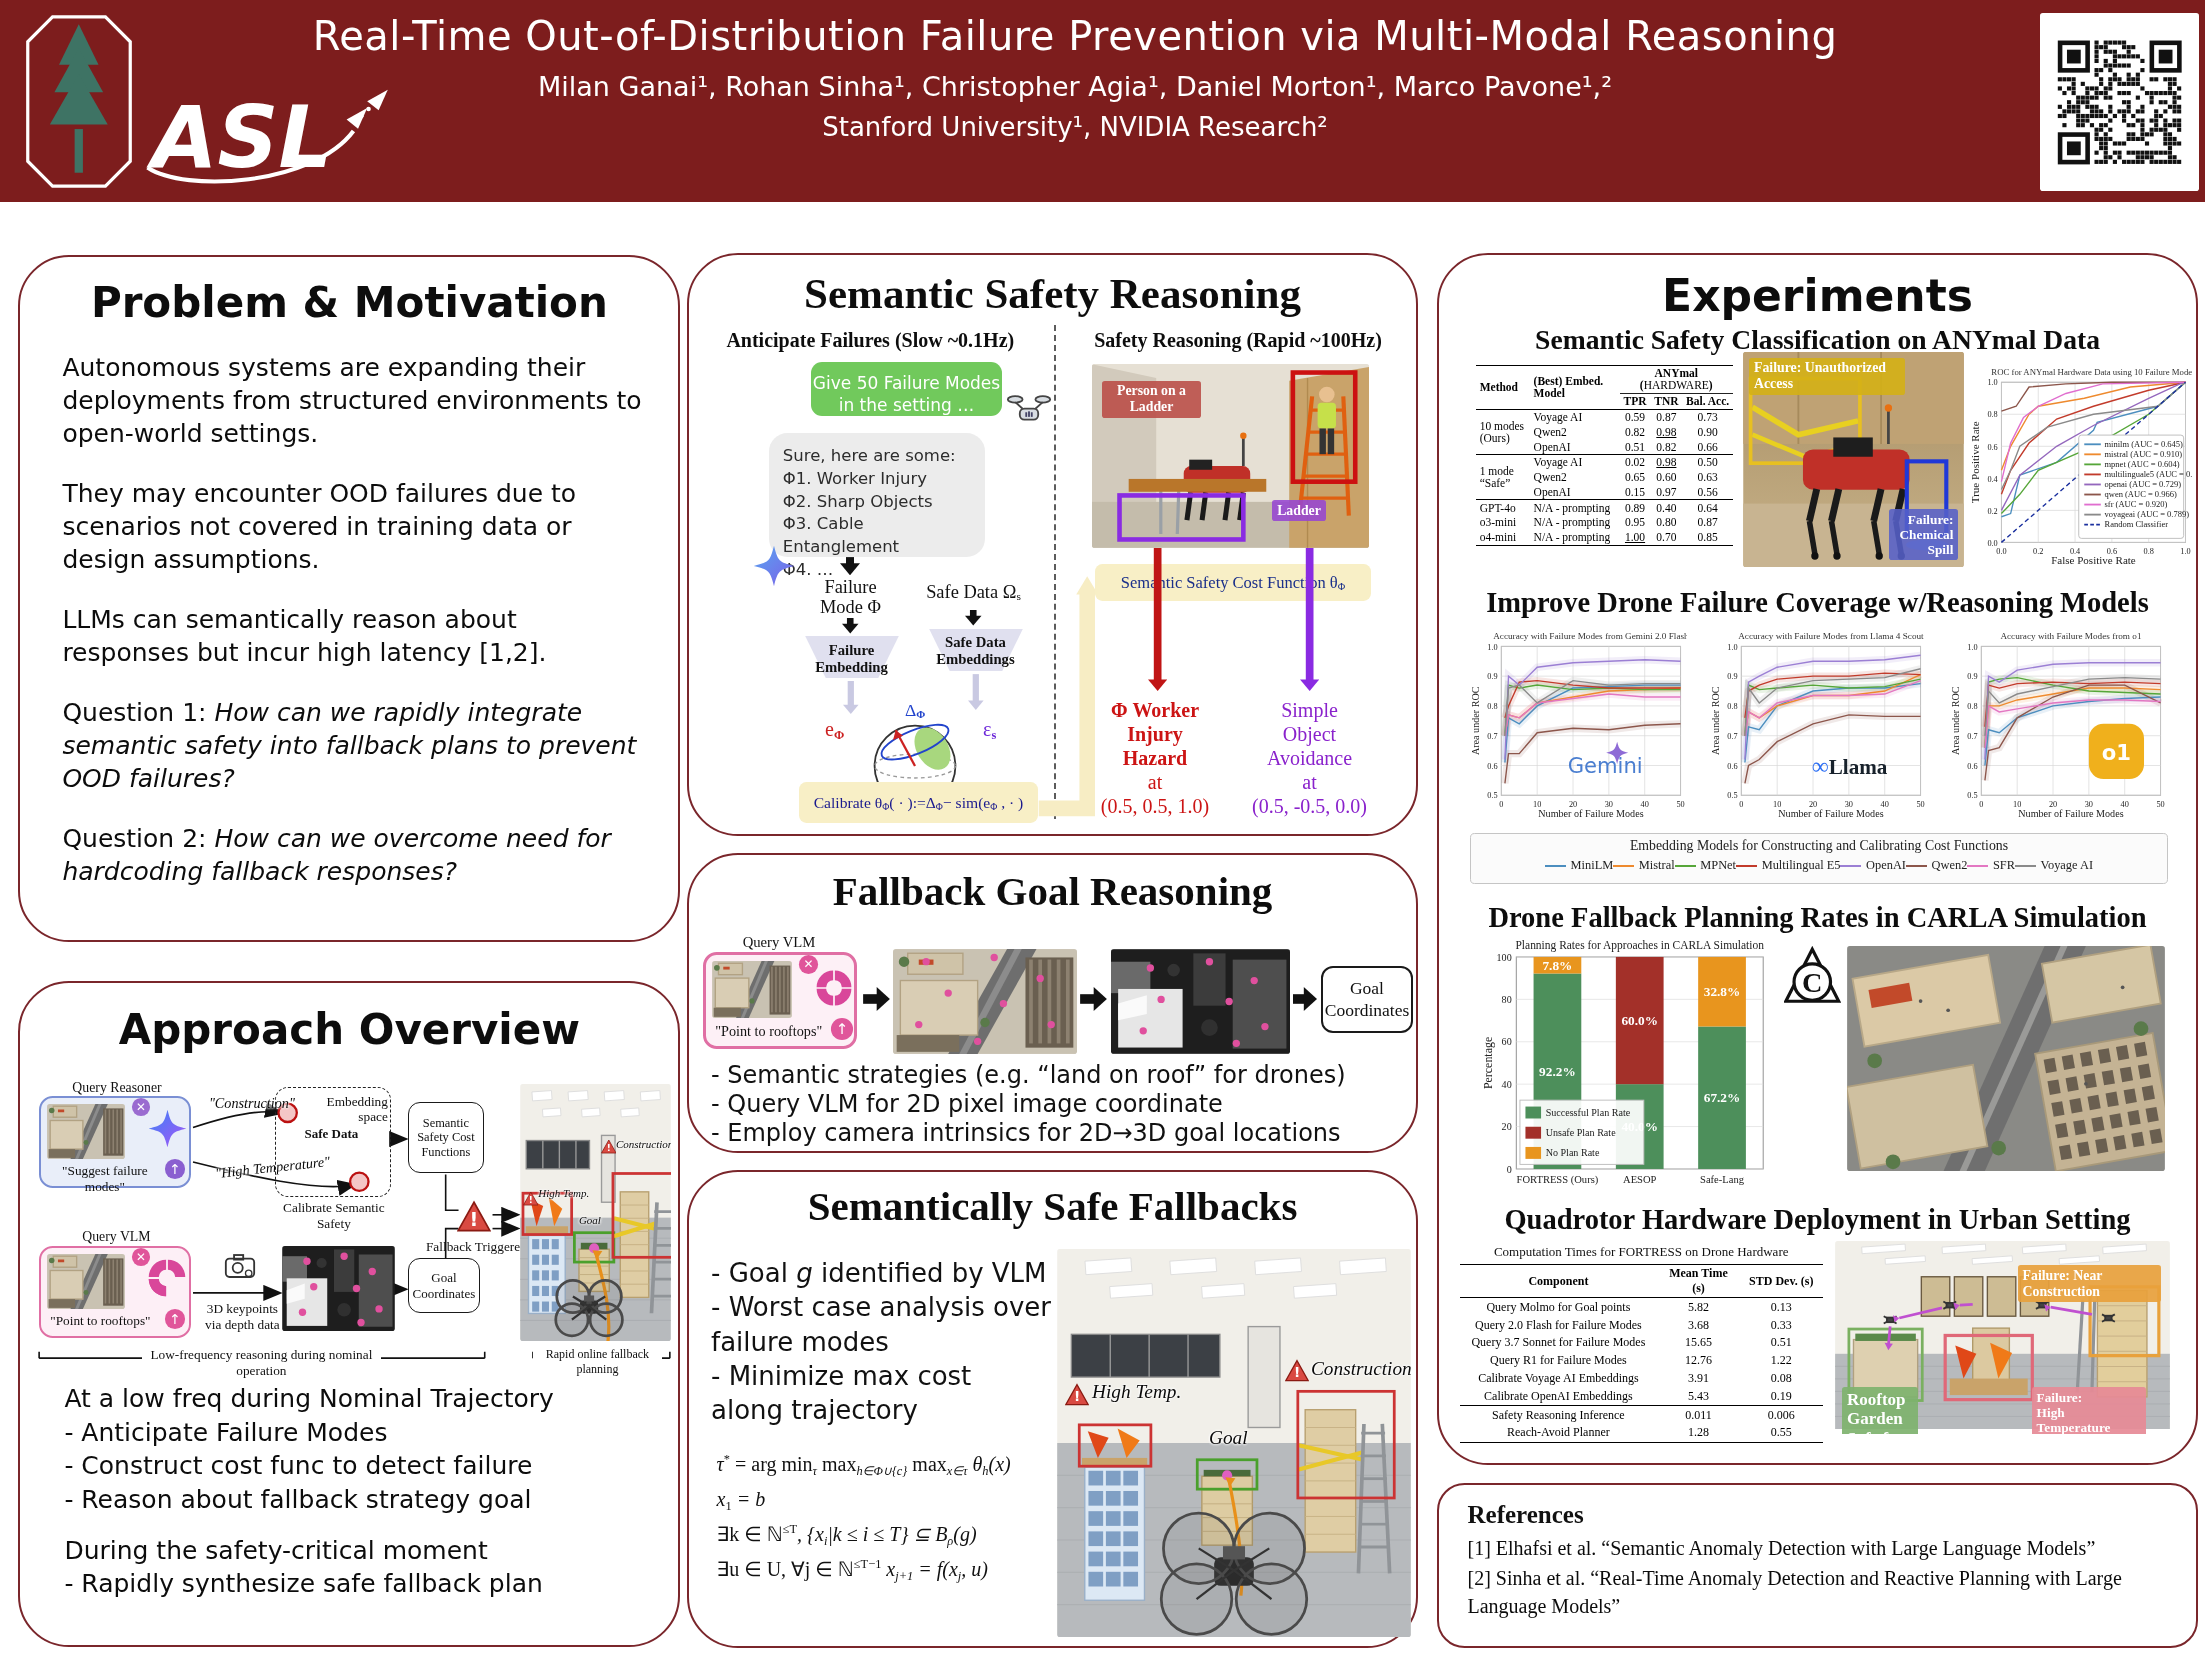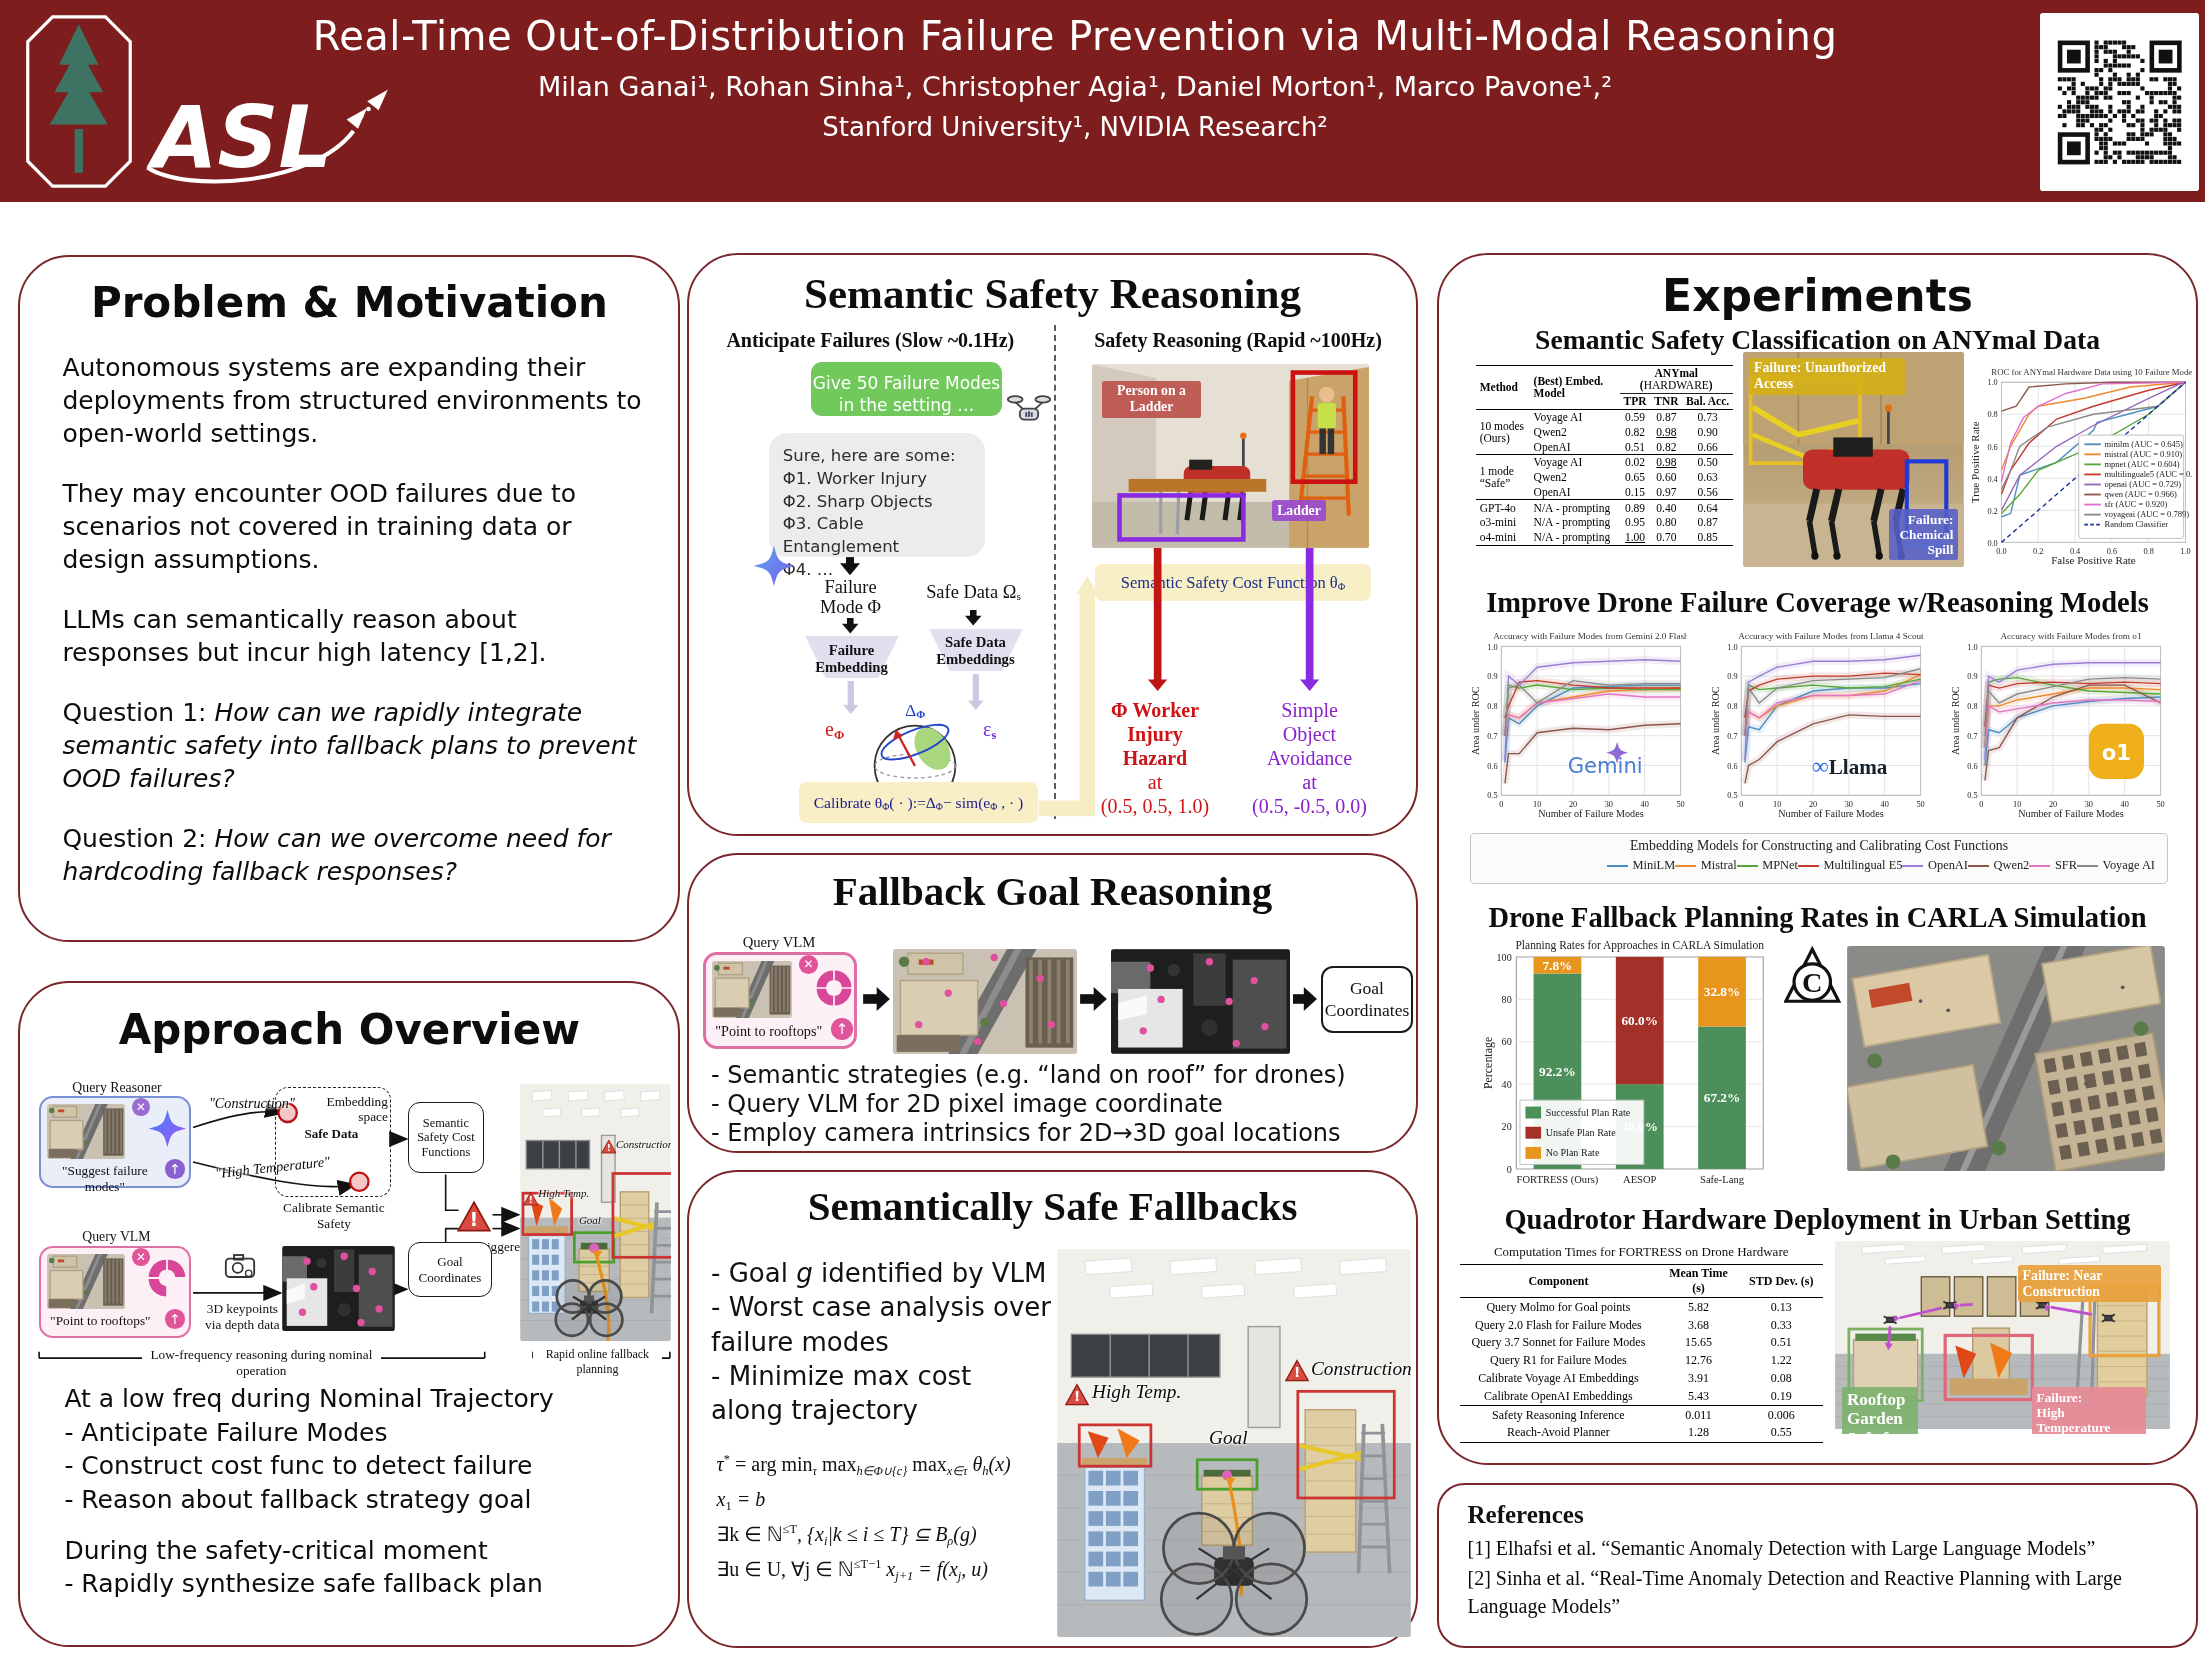--- a/index.html
+++ b/index.html
@@ -527,21 +527,21 @@
             <circle cx="53.9" cy="33.3" r="8" fill="#e0509e"></circle>
             <circle cx="134.75" cy="22.2" r="8" fill="#e0509e"></circle>
             <circle cx="68.60000000000001" cy="88.8" r="8" fill="#e0509e"></circle>
             <circle cx="44.1" cy="144.3" r="8" fill="#e0509e"></circle>
             <circle cx="161.70000000000002" cy="92.5" r="8" fill="#e0509e"></circle>
             <circle cx="196" cy="55.5" r="8" fill="#e0509e"></circle>
             <circle cx="210.7" cy="136.9" r="8" fill="#e0509e"></circle>
             <circle cx="171.5" cy="166.5" r="8" fill="#e0509e"></circle>
           </svg></div>
 
-      <div class="rbox" style="left:376px;top:165px;width:84px;height:55px">
+      <div class="rbox" style="left:376px;top:181px;width:72px;height:55px">
         <div class="boxlbl" style="font-size:13px;line-height:1.2">Goal Coordinates</div>
         </div>
 
       <div class="abs photo" style="left:488px;top:6.9px;width:151px;height:257px">
         <div id="scene-approach" class="abs" style="left:0;top:0"><svg width="151" height="257" viewBox="0 0 328 560">
               <rect width="328" height="560" fill="#f1efe9"></rect>
               <rect x="26.240000000000002" y="16.8" width="42.64" height="19.6" fill="#fff" stroke="#ddd" stroke-width="2" transform="rotate(-4 32.800000000000004 28)"></rect>
               <rect x="104.96000000000001" y="16.8" width="42.64" height="19.6" fill="#fff" stroke="#ddd" stroke-width="2" transform="rotate(-4 111.52 28)"></rect>
               <rect x="183.67999999999998" y="16.8" width="42.64" height="19.6" fill="#fff" stroke="#ddd" stroke-width="2" transform="rotate(-4 190.23999999999998 28)"></rect>
               <rect x="262.4" y="16.8" width="42.64" height="19.6" fill="#fff" stroke="#ddd" stroke-width="2" transform="rotate(-4 268.96 28)"></rect>
@@ -1369,21 +1369,21 @@
           <path d="M73.8,335.6L81.6,270.8L105.0,264.3L144.0,199.5L222.0,154.2L300.0,128.2L378.0,128.2L456.0,167.1" fill="none" stroke="#8c564b" stroke-width="3"></path>
           <path d="M73.8,264.3L81.6,173.6L105.0,186.6L144.0,180.1L222.0,167.1L300.0,160.6L378.0,160.6L456.0,163.9" fill="none" stroke="#e377c2" stroke-width="3"></path>
           <path d="M73.8,238.4L81.6,141.2L105.0,167.1L144.0,147.7L222.0,131.5L300.0,115.3L378.0,112.0L456.0,115.3" fill="none" stroke="#8a8a8a" stroke-width="3"></path>
           <g transform="translate(300,212.48000000000002)">
             <rect x="0" y="0" width="120" height="120" rx="32" fill="#f0b01c"></rect>
             <text x="60" y="78" font-size="46" font-family="DejaVu Sans, sans-serif" fill="#fff" text-anchor="middle" font-weight="700">o1</text>
           </g>
         </svg></div>
     <div class="legend-strip" style="left:31px;top:578px;width:698px;height:51px" id="embed-legend">
         <div style="text-align:center;font-size:13.8px;margin-top:3.7px">Embedding Models for Constructing and Calibrating Cost Functions</div>
-        <div style="display:flex;justify-content:flex-end;padding:4.6px 12px 0 12px">
+        <div style="display:flex;justify-content:center;padding:4.6px 12px 0 12px">
           <span style="display:inline-flex;align-items:center;font-size:12.4px;white-space:nowrap"><span style="display:inline-block;width:21px;height:2.3px;background:#4c8ebf;margin-right:4.6px"></span>MiniLM</span>
           <span style="display:inline-flex;align-items:center;font-size:12.4px;white-space:nowrap"><span style="display:inline-block;width:21px;height:2.3px;background:#ee8a2e;margin-right:4.6px"></span>Mistral</span>
           <span style="display:inline-flex;align-items:center;font-size:12.4px;white-space:nowrap"><span style="display:inline-block;width:21px;height:2.3px;background:#56a639;margin-right:4.6px"></span>MPNet</span>
           <span style="display:inline-flex;align-items:center;font-size:12.4px;white-space:nowrap"><span style="display:inline-block;width:21px;height:2.3px;background:#c23b2b;margin-right:4.6px"></span>Multilingual E5</span>
           <span style="display:inline-flex;align-items:center;font-size:12.4px;white-space:nowrap"><span style="display:inline-block;width:21px;height:2.3px;background:#9b7fd4;margin-right:4.6px"></span>OpenAI</span>
           <span style="display:inline-flex;align-items:center;font-size:12.4px;white-space:nowrap"><span style="display:inline-block;width:21px;height:2.3px;background:#8c564b;margin-right:4.6px"></span>Qwen2</span>
           <span style="display:inline-flex;align-items:center;font-size:12.4px;white-space:nowrap"><span style="display:inline-block;width:21px;height:2.3px;background:#e377c2;margin-right:4.6px"></span>SFR</span>
           <span style="display:inline-flex;align-items:center;font-size:12.4px;white-space:nowrap"><span style="display:inline-block;width:21px;height:2.3px;background:#8a8a8a;margin-right:4.6px"></span>Voyage AI</span>
         </div>
       </div>

